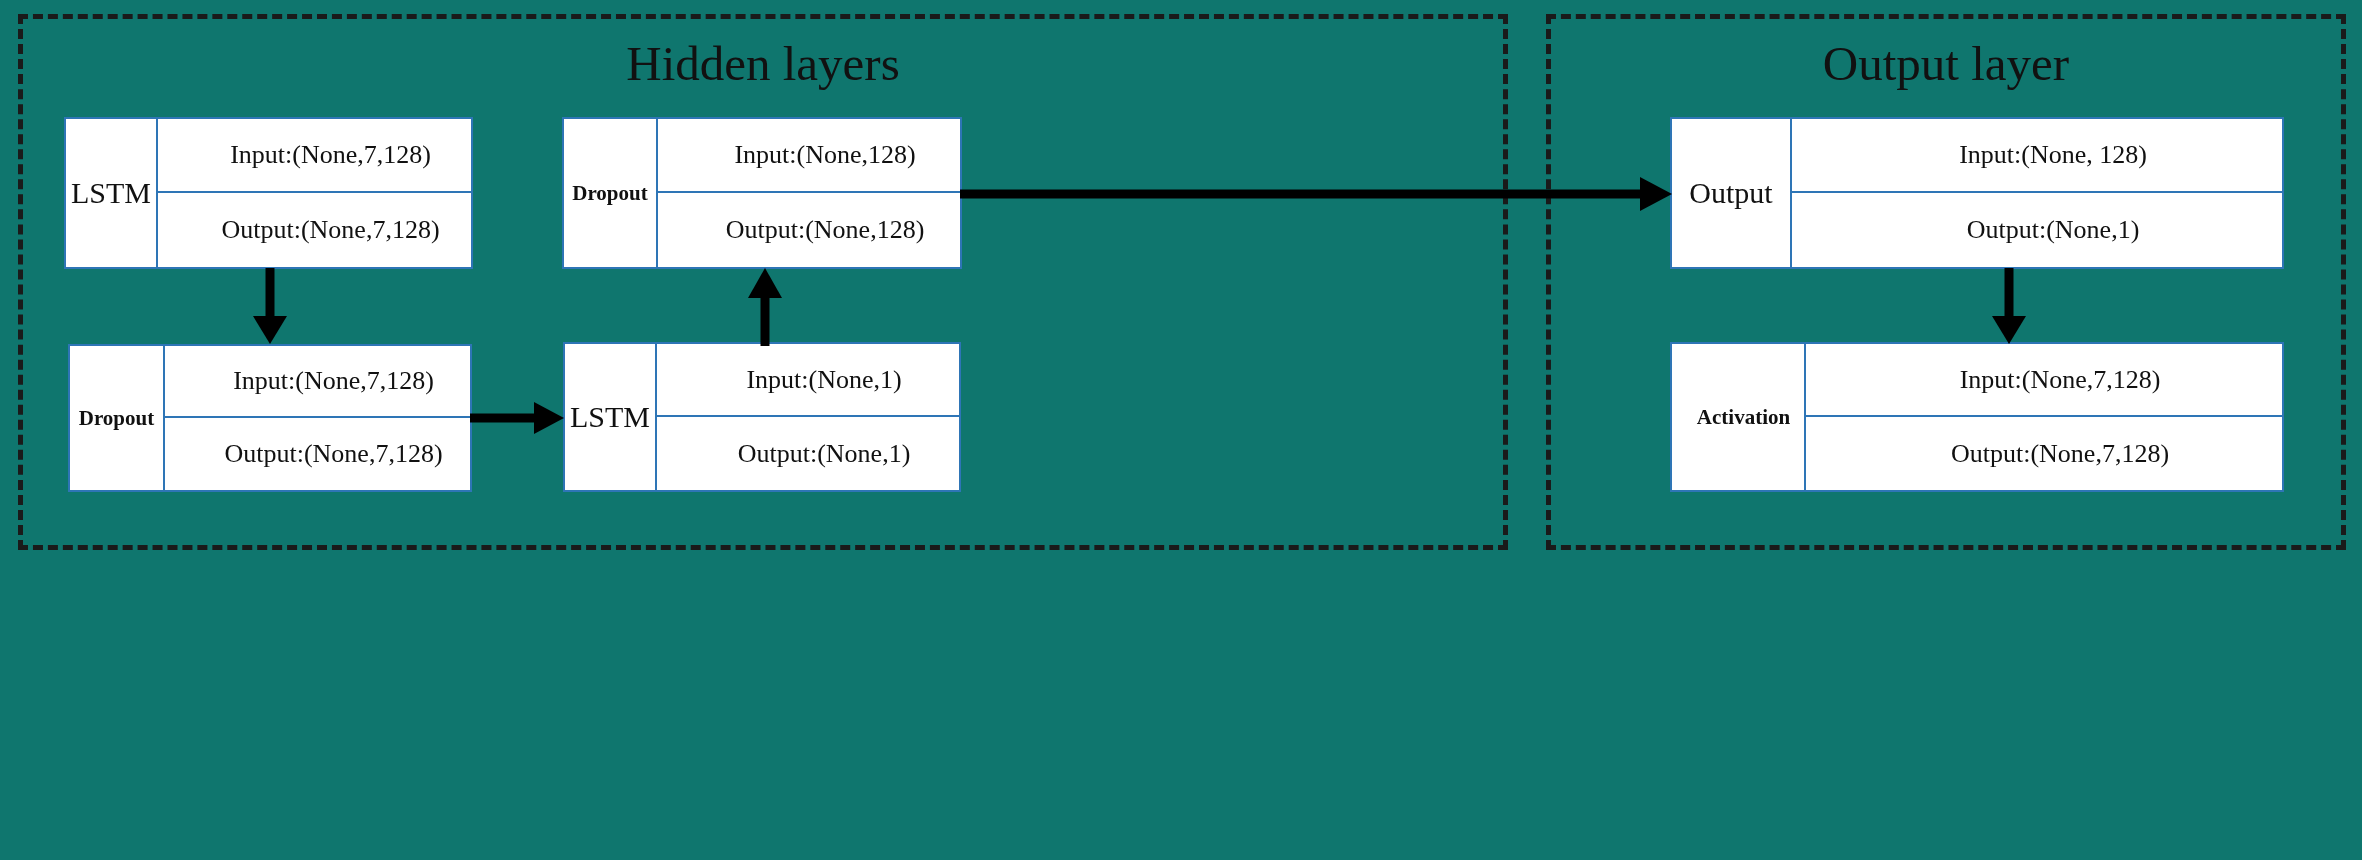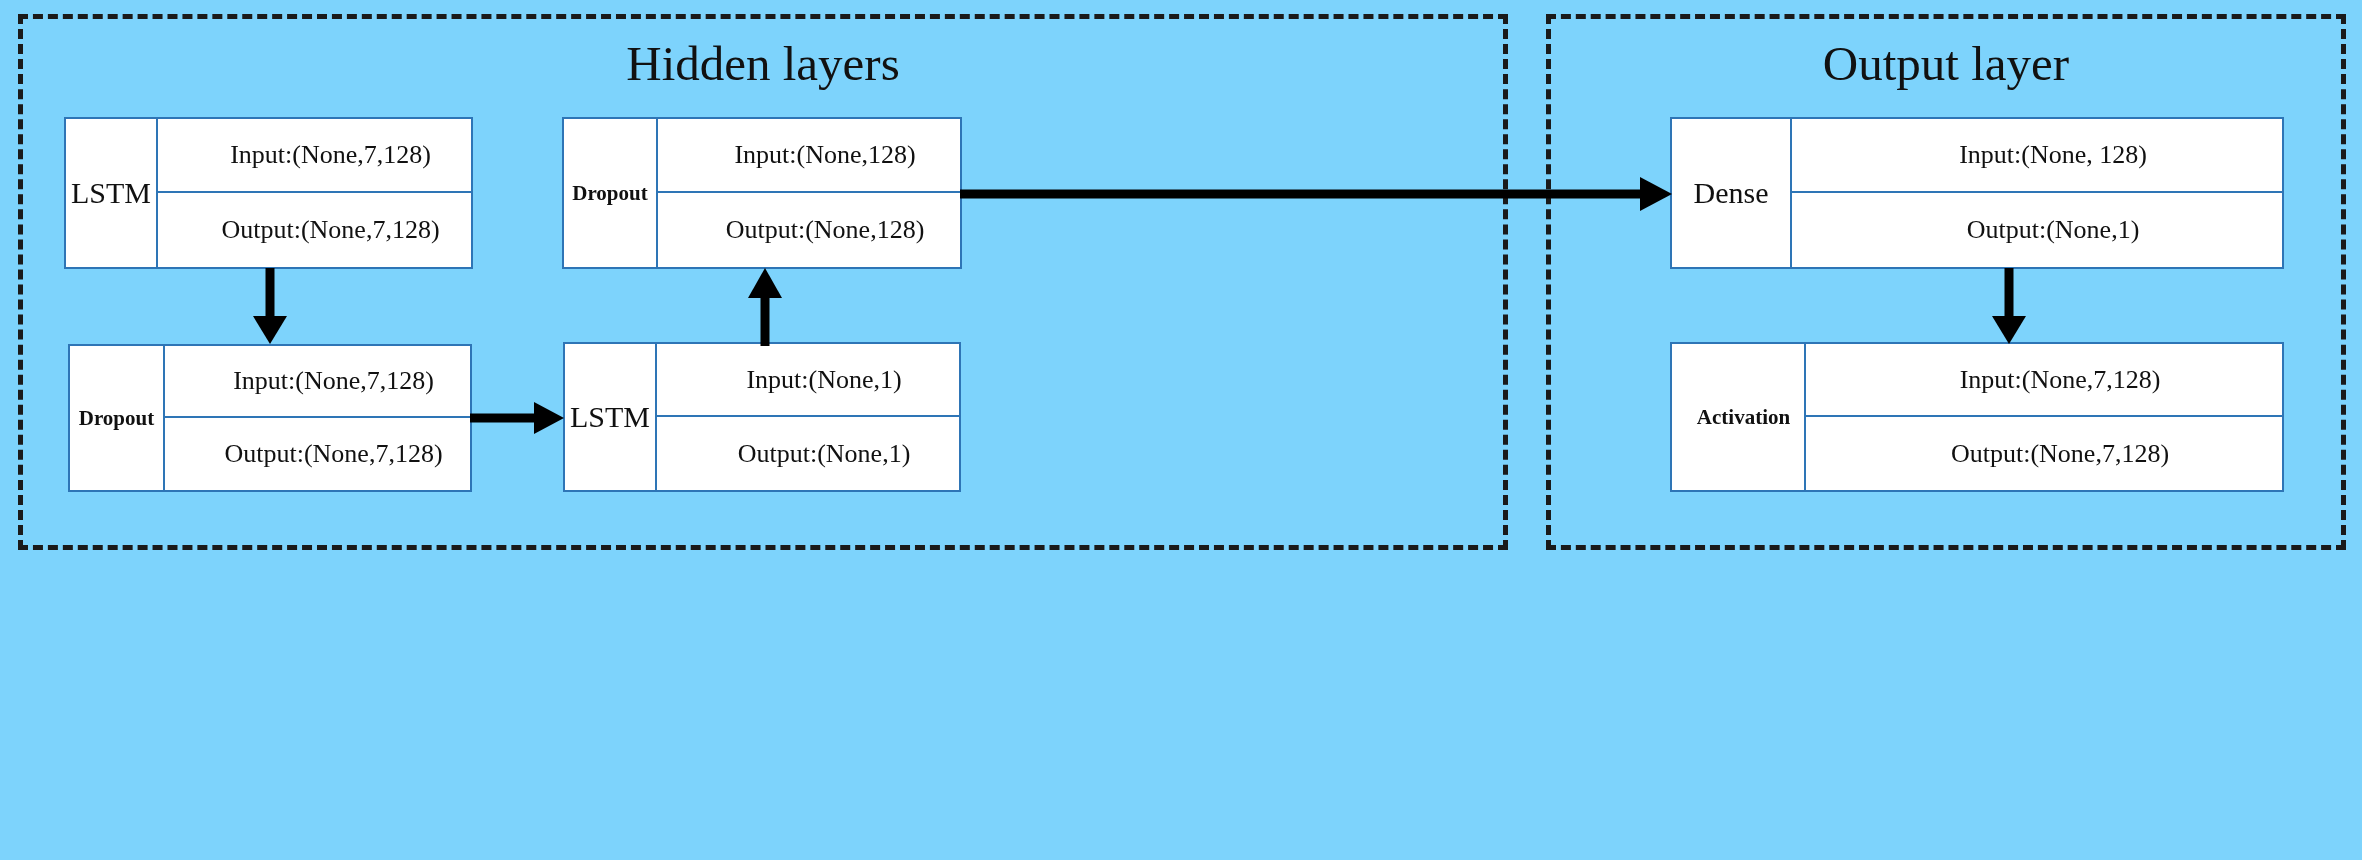--- a/index.html
+++ b/index.html
@@ -4,21 +4,21 @@
 <style>
   html, body {
     margin: 0;
     padding: 0;
     background: #ffffff;
   }
   #canvas {
     position: relative;
     width: 2362px;
     height: 860px;
-    background: #7dd3fc;
+    background: #0f766e;
     font-family: "Liberation Serif", "DejaVu Serif", serif;
     overflow: hidden;
   }
 
   
   .group {
     position: absolute;
     border: 5px dashed #1a1a1a;
     box-sizing: border-box;
     background: transparent;
@@ -132,21 +132,21 @@
 
   <div class="node" style="left:562px; top:117px; width:400px; height:152px;">
     <div class="node-name small-bold" style="width:94px;">Dropout</div>
     <div class="node-shapes">
       <div class="shape-row top">Input:(None,128)</div>
       <div class="shape-row">Output:(None,128)</div>
     </div>
   </div>
 
   <div class="node" style="left:1670px; top:117px; width:614px; height:152px;">
-    <div class="node-name plain" style="width:120px;">Dense</div>
+    <div class="node-name plain" style="width:120px;">Output</div>
     <div class="node-shapes">
       <div class="shape-row top">Input:(None, 128)</div>
       <div class="shape-row">Output:(None,1)</div>
     </div>
   </div>
 
   <div class="node" style="left:1670px; top:342px; width:614px; height:150px;">
     <div class="node-name small-bold" style="width:123px;margin-left:11px;">Activation</div>
     <div class="node-shapes">
       <div class="shape-row top">Input:(None,7,128)</div>

